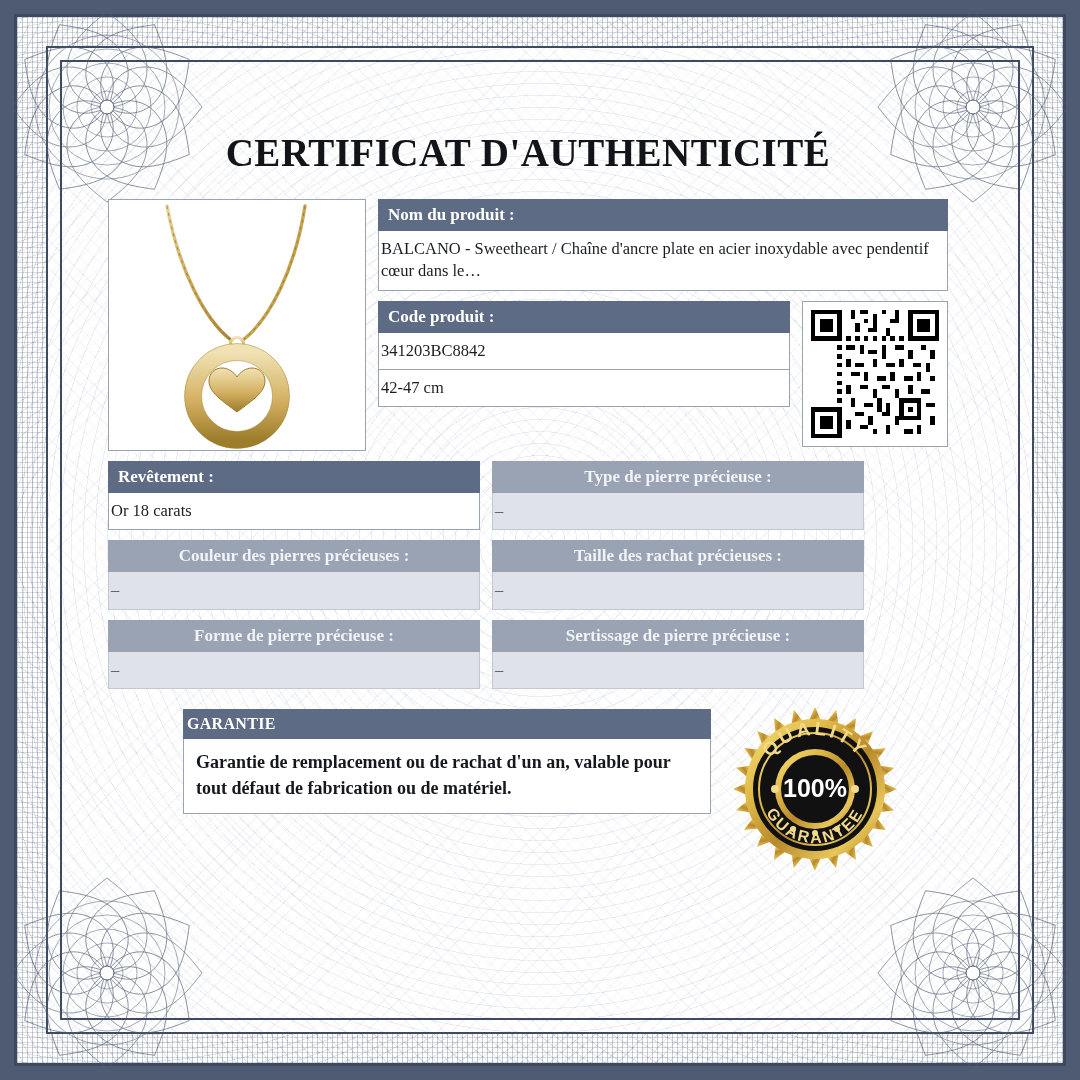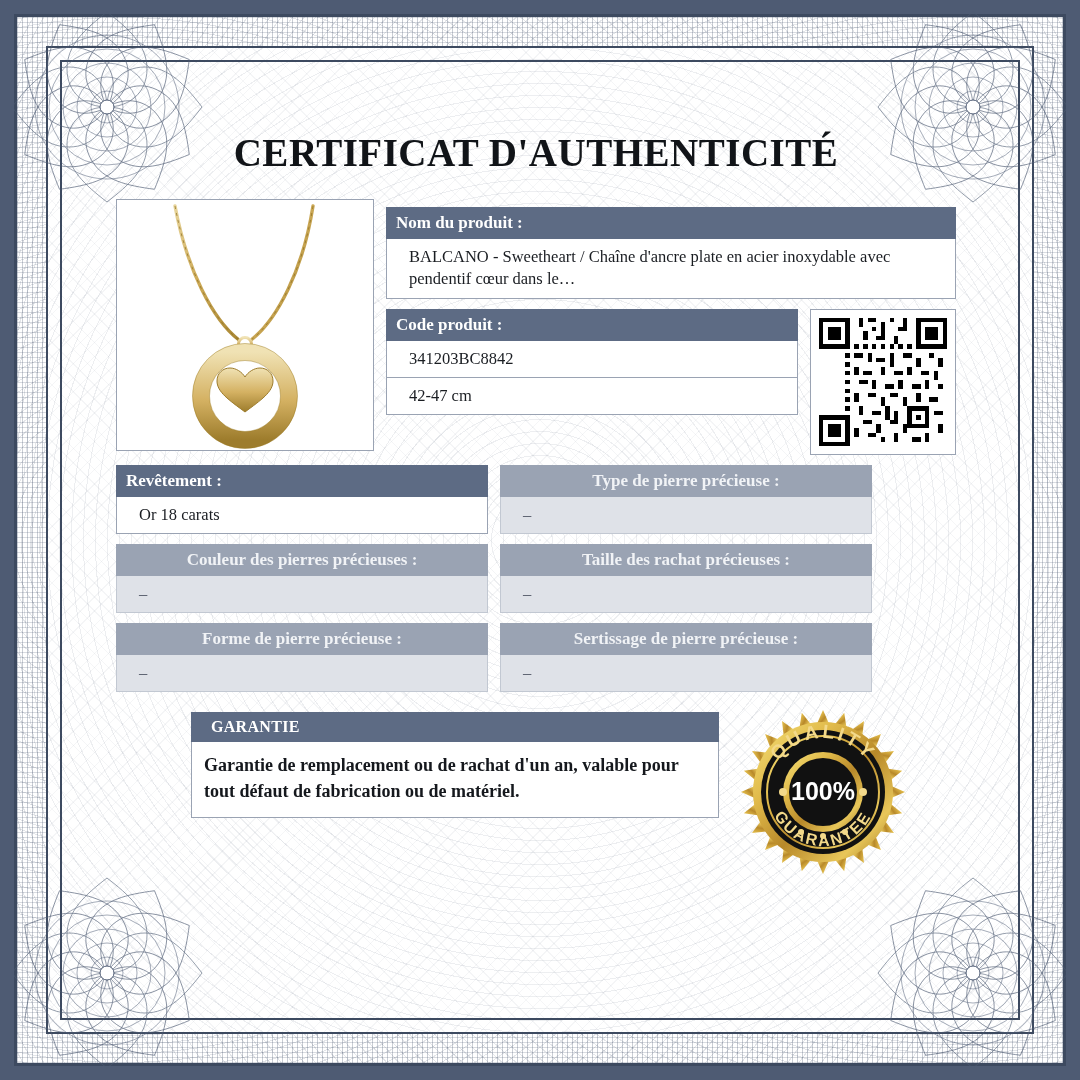--- a/index.html
+++ b/index.html
@@ -72,21 +72,21 @@
     pointer-events: none;
   }
   .rosette.tl { left: 2px;  top: 2px; }
   .rosette.tr { right: 2px; top: 2px; }
   .rosette.bl { left: 2px;  bottom: 2px; }
   .rosette.br { right: 2px; bottom: 2px; }
 
   
   .content {
     position: absolute;
-    left: 116px;
+    left: 108px;
     top: 130px;
     width: 840px;
     z-index: 5;
   }
   .cert-title {
     text-align: center;
     font-size: 39px;
     font-weight: bold;
     letter-spacing: 0.5px;
     color: #111418;
@@ -106,21 +106,21 @@
     background: #9aa3b3;
     color: #f1f3f6;
     text-align: center;
   }
   .value-box {
     background: #ffffff;
     border: 1px solid #9aa3b3;
     border-top: none;
     color: #1a1d22;
     font-size: 16.5px;
-    padding: 7px 22px;
+    padding: 7px 2px;
     box-sizing: border-box;
     font-family: "Liberation Serif", serif;
     line-height: 1.35;
   }
   .value-box.muted {
     background: #dfe2e8;
     border-color: #c2c8d2;
     color: #4a5160;
   }
 
@@ -138,21 +138,20 @@
     box-sizing: border-box;
     position: relative;
     overflow: hidden;
     flex: none;
   }
   .top-right {
     flex: 1;
     display: flex;
     flex-direction: column;
     gap: 0;
-    margin-top: 8px;
   }
   .name-value {
     min-height: 58px;
   }
   .mid-row {
     display: flex;
     gap: 12px;
     margin-top: 10px;
   }
   .mid-left { flex: 1; }
@@ -181,21 +180,21 @@
   }
   .warranty {
     width: 528px;
     margin-left: 75px;
   }
   .warranty-title {
     background: #5d6b84;
     color: #fff;
     font-weight: bold;
     font-size: 16px;
-    padding: 6px 20px;
+    padding: 6px 4px;
     letter-spacing: 0.3px;
   }
   .warranty-text {
     border: 1px solid #9aa3b3;
     border-top: none;
     padding: 10px 12px 12px 12px;
     font-size: 18px;
     font-weight: bold;
     line-height: 1.45;
     color: #15181d;

